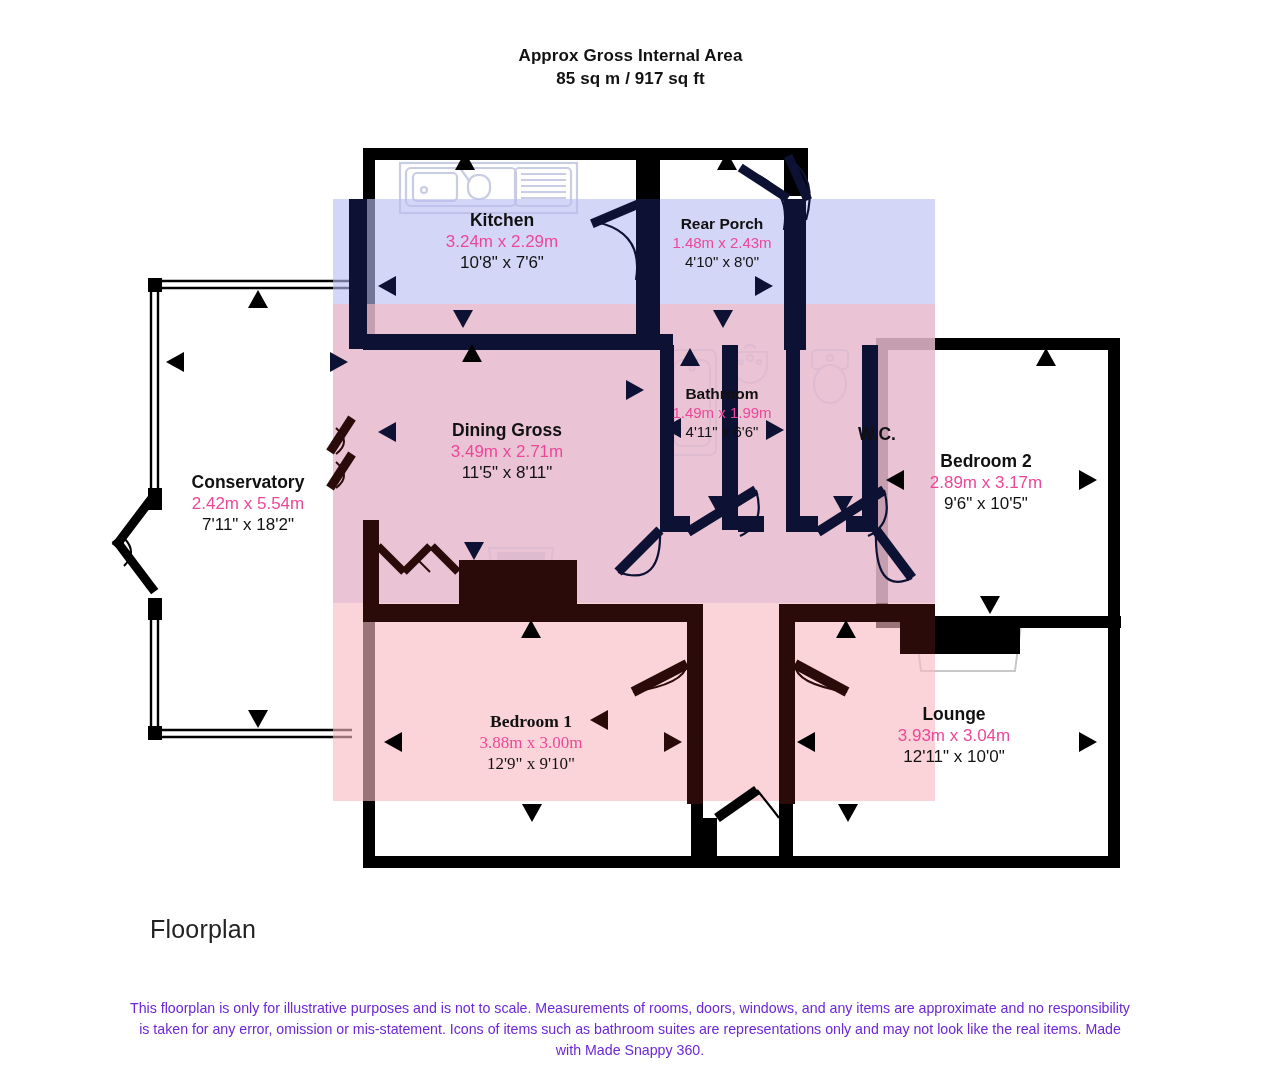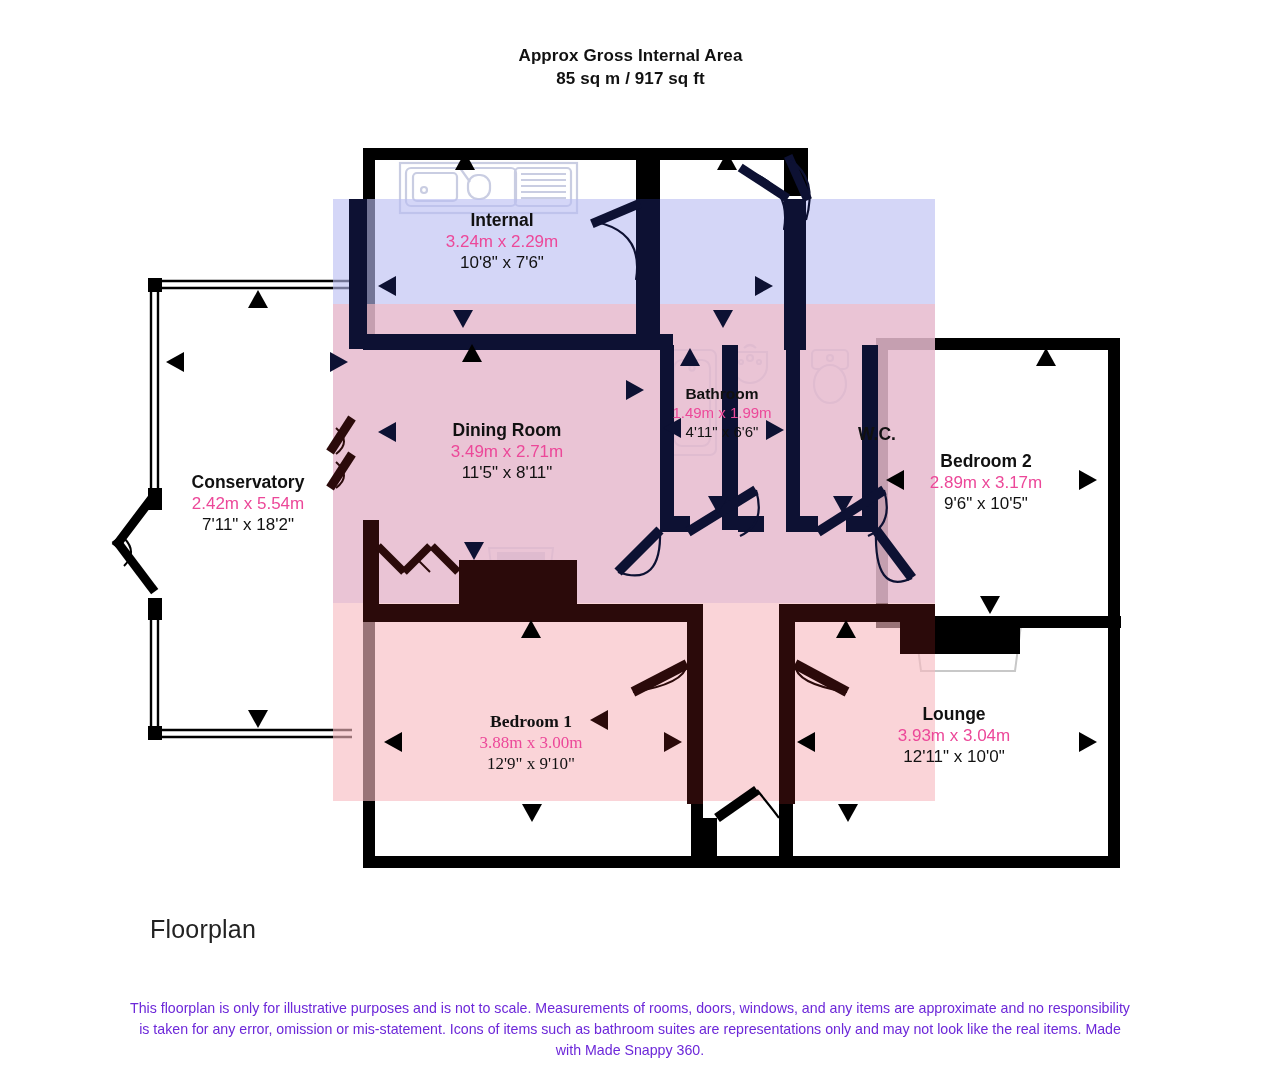--- a/index.html
+++ b/index.html
@@ -352,38 +352,43 @@
       <g fill="#000000">
         <path d="M1097 480 l-18 10 v-20 z"></path>
         <path d="M1097 742 l-18 10 v-20 z"></path>
         <path d="M682 742 l-18 10 v-20 z" fill="#2b0a0a"></path>
       </g>
     </g>
 
   </svg>
 
   <div class="rm" style="left:502px;top:210px;transform:translateX(-50%);">
-    <div class="nm">Internal</div>
+    <div class="nm">Kitchen</div>
     <div class="m">3.24m x 2.29m</div>
     <div class="f">10'8" x 7'6"</div>
   </div>
 
+  <div class="rm sm" style="left:722px;top:214px;transform:translateX(-50%);">
+    <div class="nm">Rear Porch</div>
+    <div class="m">1.48m x 2.43m</div>
+    <div class="f">4'10" x 8'0"</div>
+  </div>
 
   <div class="rm sm" style="left:722px;top:384px;transform:translateX(-50%);">
     <div class="nm">Bathroom</div>
     <div class="m">1.49m x 1.99m</div>
     <div class="f">4'11" x 6'6"</div>
   </div>
 
   <div class="rm" style="left:833px;top:424px;transform:translateX(-50%);margin-left:44px;">
     <div class="nm">W.C.</div>
   </div>
 
   <div class="rm" style="left:507px;top:420px;transform:translateX(-50%);">
-    <div class="nm">Dining Room</div>
+    <div class="nm">Dining Gross</div>
     <div class="m">3.49m x 2.71m</div>
     <div class="f">11'5" x 8'11"</div>
   </div>
 
   <div class="rm" style="left:248px;top:472px;transform:translateX(-50%);">
     <div class="nm">Conservatory</div>
     <div class="m">2.42m x 5.54m</div>
     <div class="f">7'11" x 18'2"</div>
   </div>
 

